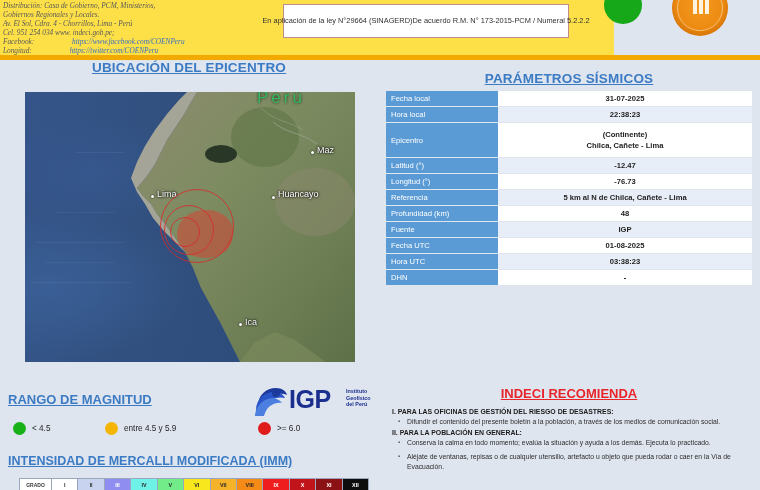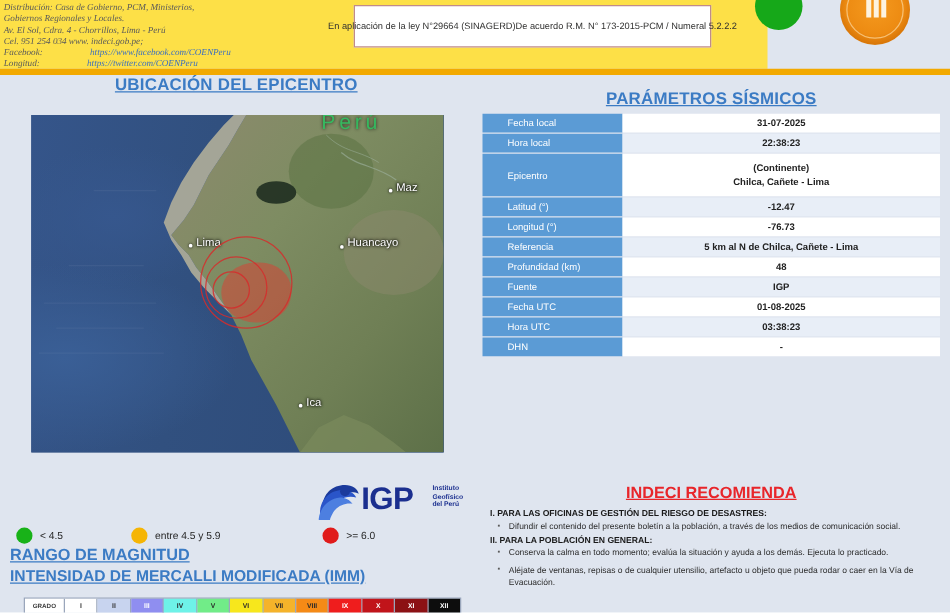--- a/index.html
+++ b/index.html
@@ -114,34 +114,34 @@
     background: rgba(226,58,48,0.48);
   }
 
   
   .param-panel { position: absolute; left: 378px; top: 60px; width: 382px; height: 318px; }
   .param-panel .sec-title { margin-top: 11px; }
   table.params { position: absolute; left: 8px; top: 30px; width: 366px; border-collapse: separate; border-spacing: 0 1px; }
   table.params td { font-size: 7.6px; }
   table.params td.k {
     width: 112px; background: #5b9bd5; color: #ffffff;
-    padding: 3px 20px; font-weight: normal; vertical-align: middle;
+    padding: 3px 5px; font-weight: normal; vertical-align: middle;
   }
   table.params td.v {
     background: #ffffff; color: #222222; text-align: center;
     font-weight: bold; padding: 3px 4px; vertical-align: middle;
   }
   table.params tr.alt td.v { background: #e8eef7; }
   table.params td.v .sub { display: block; line-height: 11px; }
 
   
   .mag-panel { position: absolute; left: 0; top: 378px; width: 378px; height: 112px; }
   .mag-title {
     position: absolute; left: 8px; top: 14px;
-    font-size: 13px; font-weight: bold; color: #3b7bc4; text-decoration: underline; margin-top: 44px;
+    font-size: 13px; font-weight: bold; color: #3b7bc4; text-decoration: underline;
   }
   .igp-logo { position: absolute; left: 254px; top: 384px; width: 124px; height: 34px; }
   .igp-glyph { position: absolute; left: 0; top: 2px; width: 34px; height: 30px; }
   .igp-text {
     position: absolute; left: 35px; top: 1px;
     font-size: 25px; font-weight: bold; color: #1b2f8f;
     letter-spacing: -0.5px; font-family: "Liberation Sans", sans-serif;
   }
   .igp-sub { position: absolute; left: 92px; top: 4px; }
   .igp-sub div { font-size: 5.4px; color: #1b2f8f; font-weight: bold; line-height: 6.6px; }

